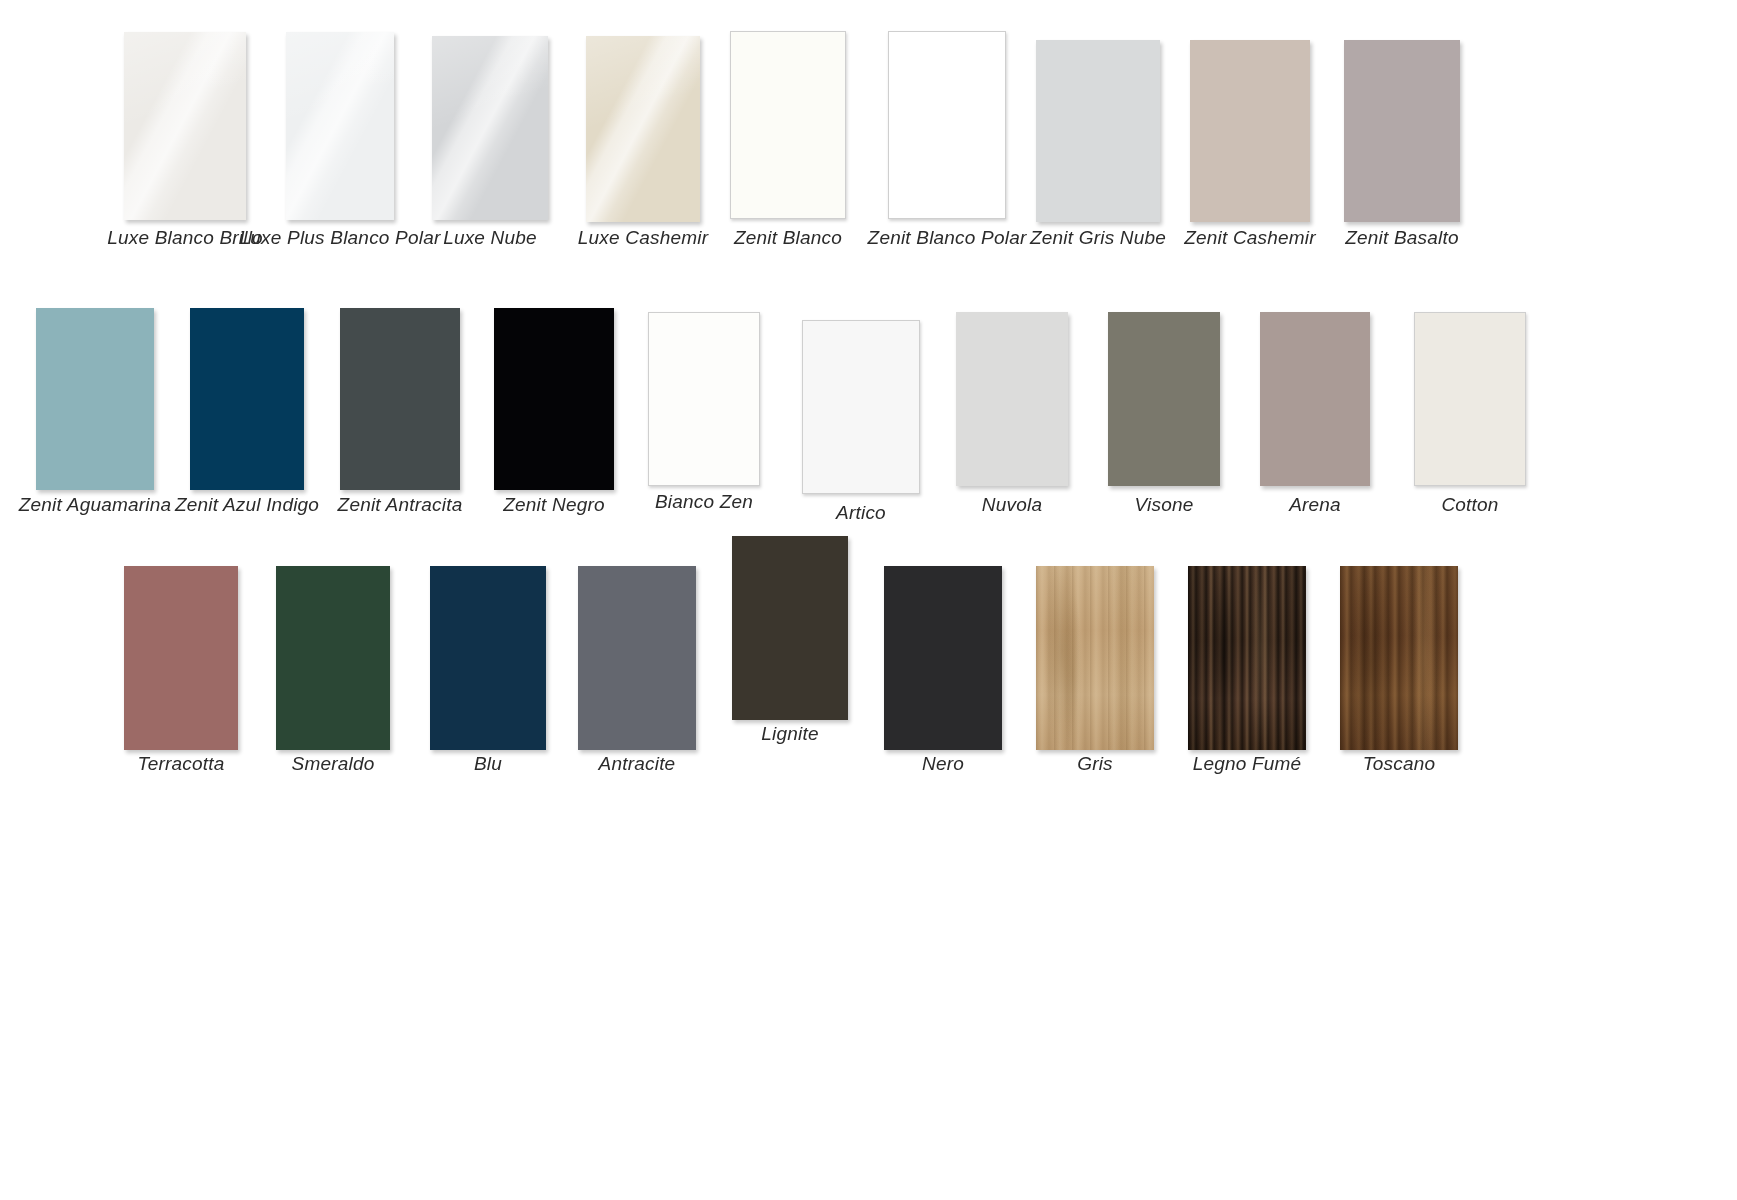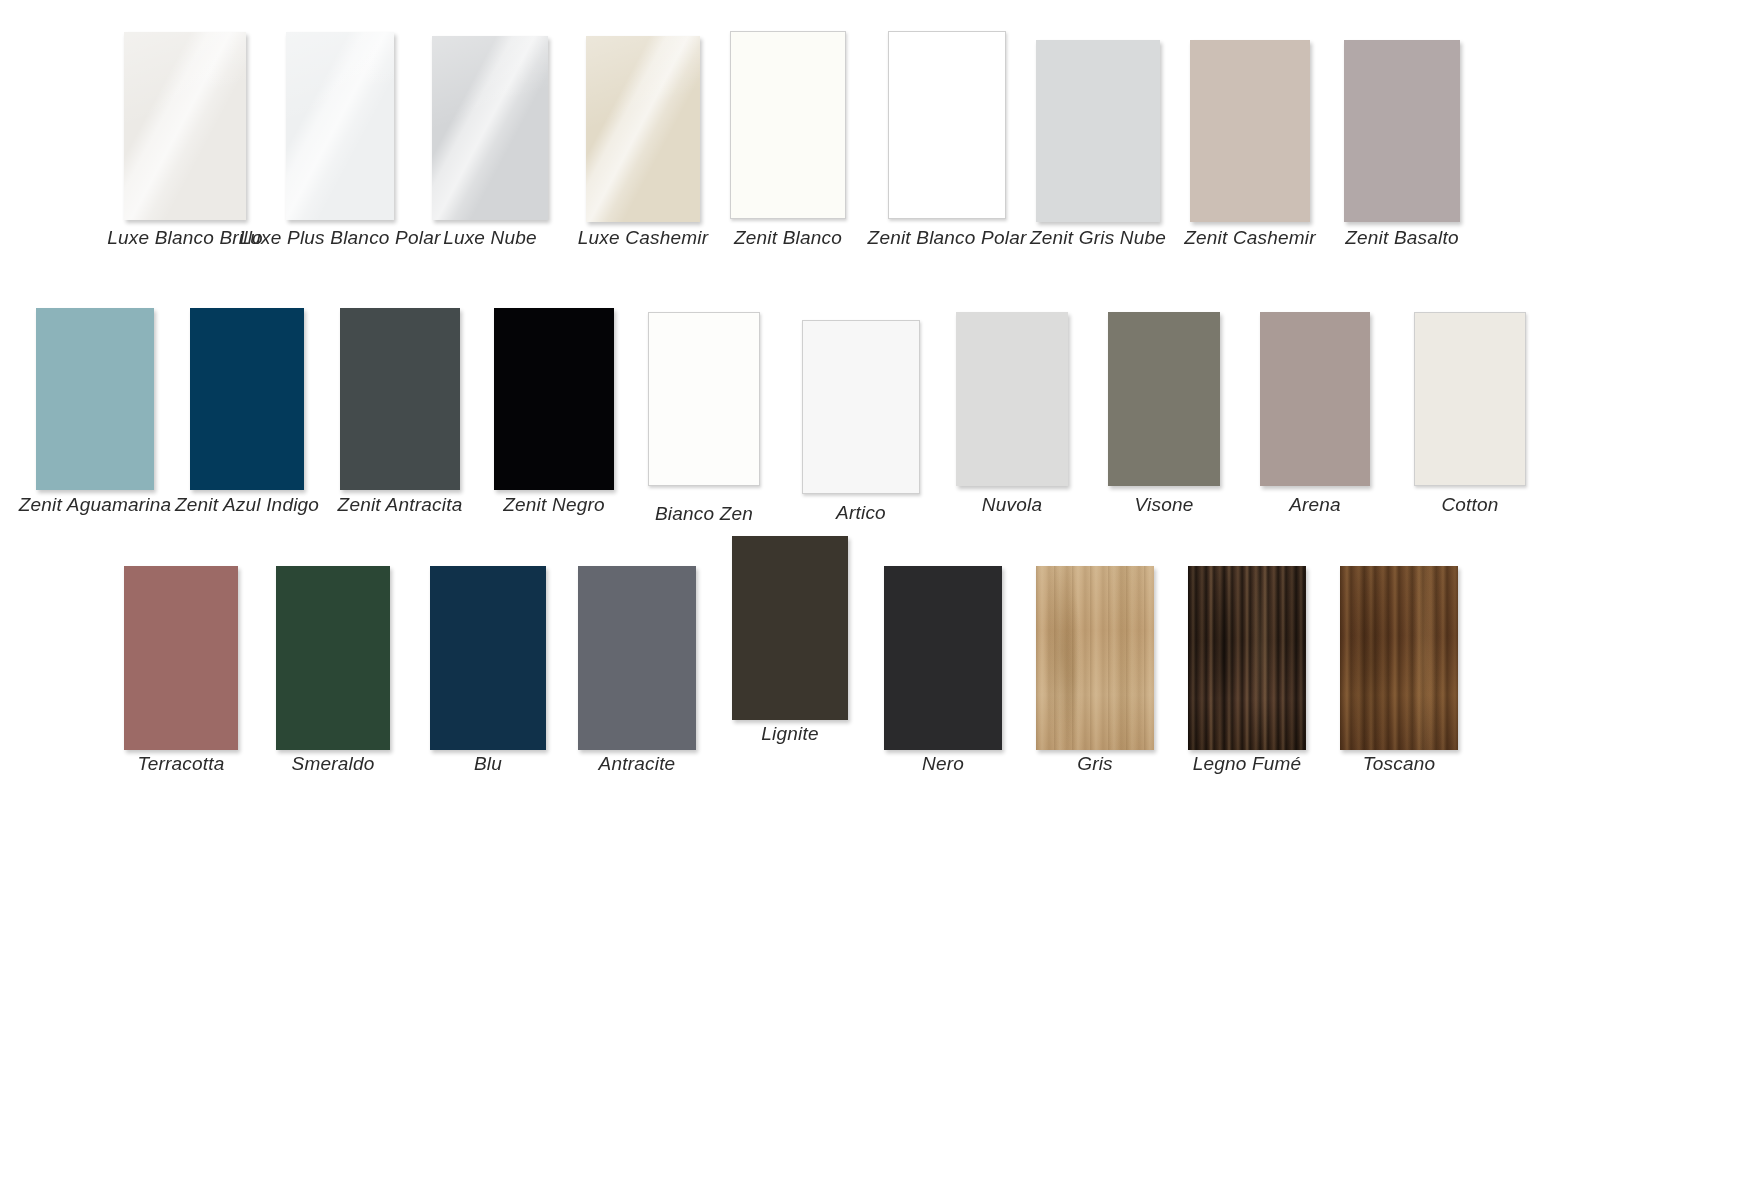--- a/index.html
+++ b/index.html
@@ -122,21 +122,21 @@
       <div class="swatch-cell" style="left: 340px; top: 308px; width: 120px;">
         <div class="chip" style="width: 120px; height: 182px; background: rgb(68, 75, 76);"></div>
         <div class="label" style="margin-top: 5px;">Zenit Antracita</div>
       </div>
       <div class="swatch-cell" style="left: 494px; top: 308px; width: 120px;">
         <div class="chip" style="width: 120px; height: 182px; background: rgb(4, 4, 6);"></div>
         <div class="label" style="margin-top: 5px;">Zenit Negro</div>
       </div>
       <div class="swatch-cell" style="left: 648px; top: 312px; width: 112px;">
         <div class="chip bordered" style="width: 110px; height: 172px; background: rgb(253, 253, 251);"></div>
-        <div class="label" style="margin-top: 18px;">Bianco Zen</div>
+        <div class="label" style="margin-top: 6px;">Bianco Zen</div>
       </div>
       <div class="swatch-cell" style="left: 802px; top: 320px; width: 118px;">
         <div class="chip bordered" style="width: 116px; height: 172px; background: rgb(247, 247, 247);"></div>
         <div class="label" style="margin-top: 9px;">Artico</div>
       </div>
       <div class="swatch-cell" style="left: 956px; top: 312px; width: 112px;">
         <div class="chip" style="width: 112px; height: 174px; background: rgb(220, 220, 219);"></div>
         <div class="label" style="margin-top: 9px;">Nuvola</div>
       </div>
       <div class="swatch-cell" style="left: 1108px; top: 312px; width: 112px;">

